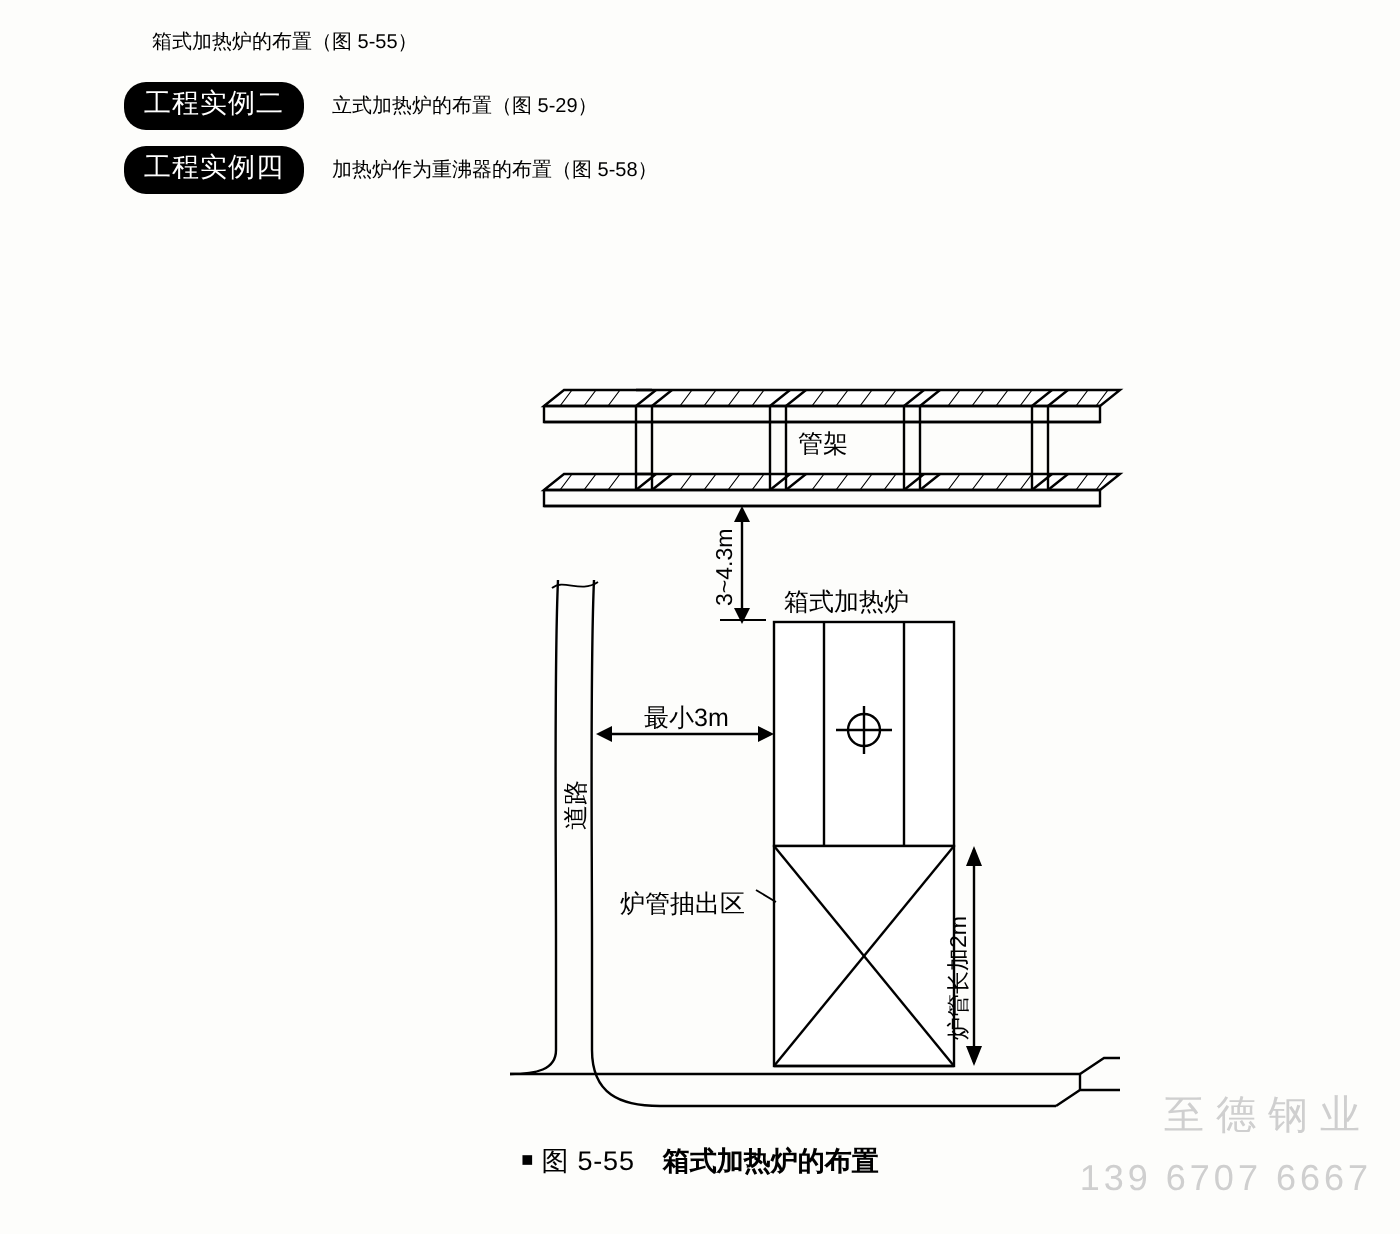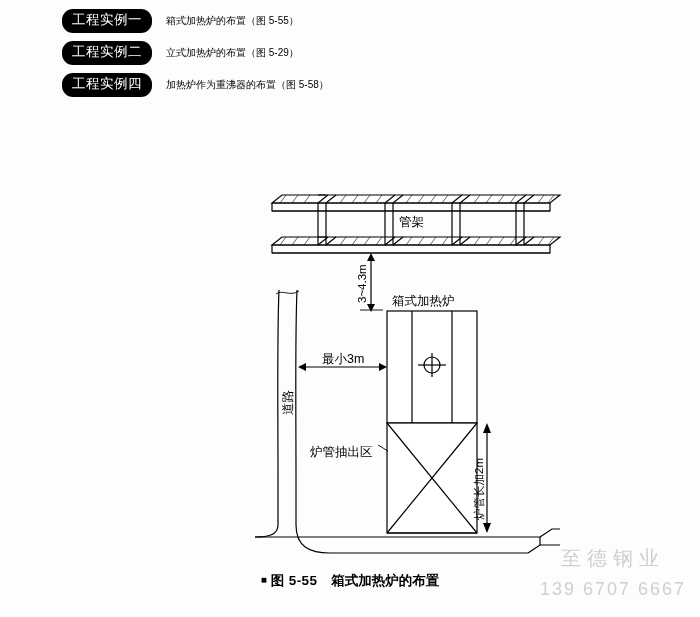--- a/index.html
+++ b/index.html
@@ -67,35 +67,35 @@
     text-align: center;
     font-size: 13.5px;
     color: #000;
   }
   .caption .sq {
     font-size: 10px;
     vertical-align: 2px;
     margin-right: 4px;
   }
   .caption .num {
-    font-weight: bold;
+    font-weight: normal;
     letter-spacing: 0.4px;
   }
   .caption .cap-title {
     font-weight: bold;
     margin-left: 14px;
     text-align: right;
   }
 
   
   .watermark {
     position: absolute;
     right: 14px;
     top: 548px;
-    text-align: center;
+    text-align: right;
     color: #cfcfcf;
     pointer-events: none;
     user-select: none;
   }
   .wm-name {
     font-size: 20px;
     letter-spacing: 6px;
     line-height: 1;
   }
   .wm-phone {
@@ -104,21 +104,20 @@
     margin-top: 12px;
     line-height: 1;
   }
 </style>
 </head>
 <body>
 
 <div class="example-list">
 
   <div class="example-row">
-    <span class="tag">工程实例一</span>
     <span class="example-text">箱式加热炉的布置（图 5-55）</span>
   </div>
 
   <div class="example-row">
     <span class="tag">工程实例二</span>
     <span class="example-text">立式加热炉的布置（图 5-29）</span>
   </div>
 
 
   <div class="example-row">

